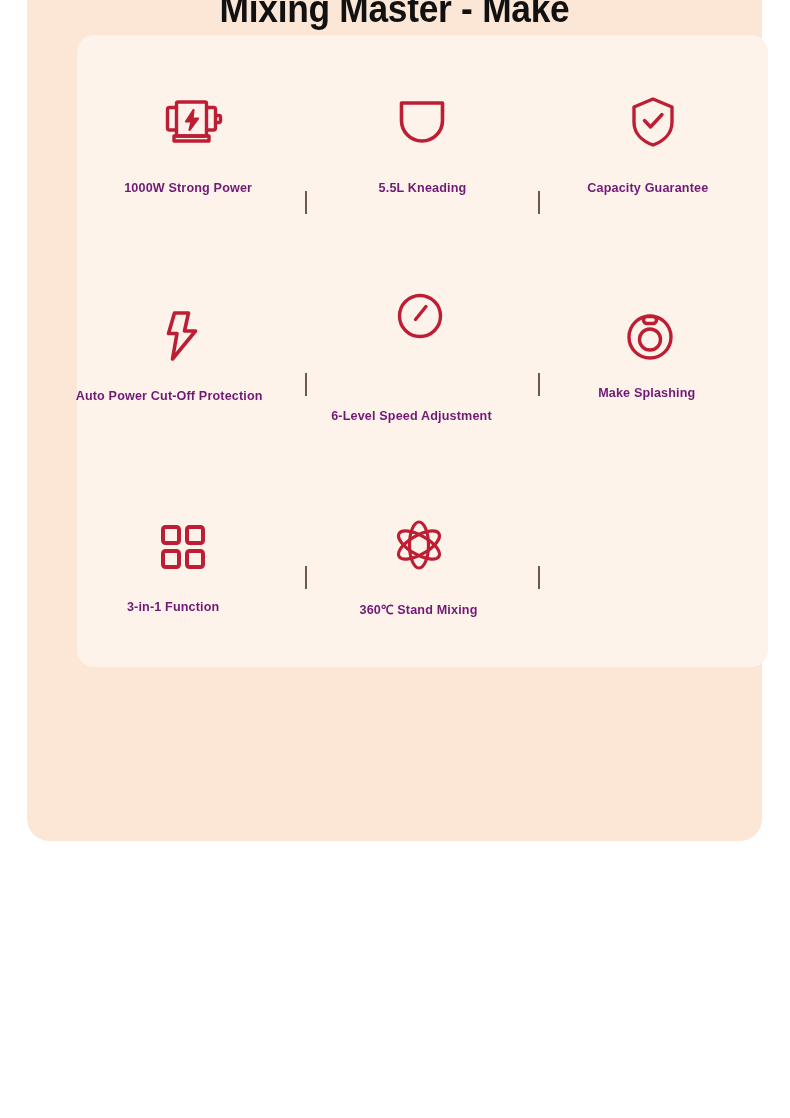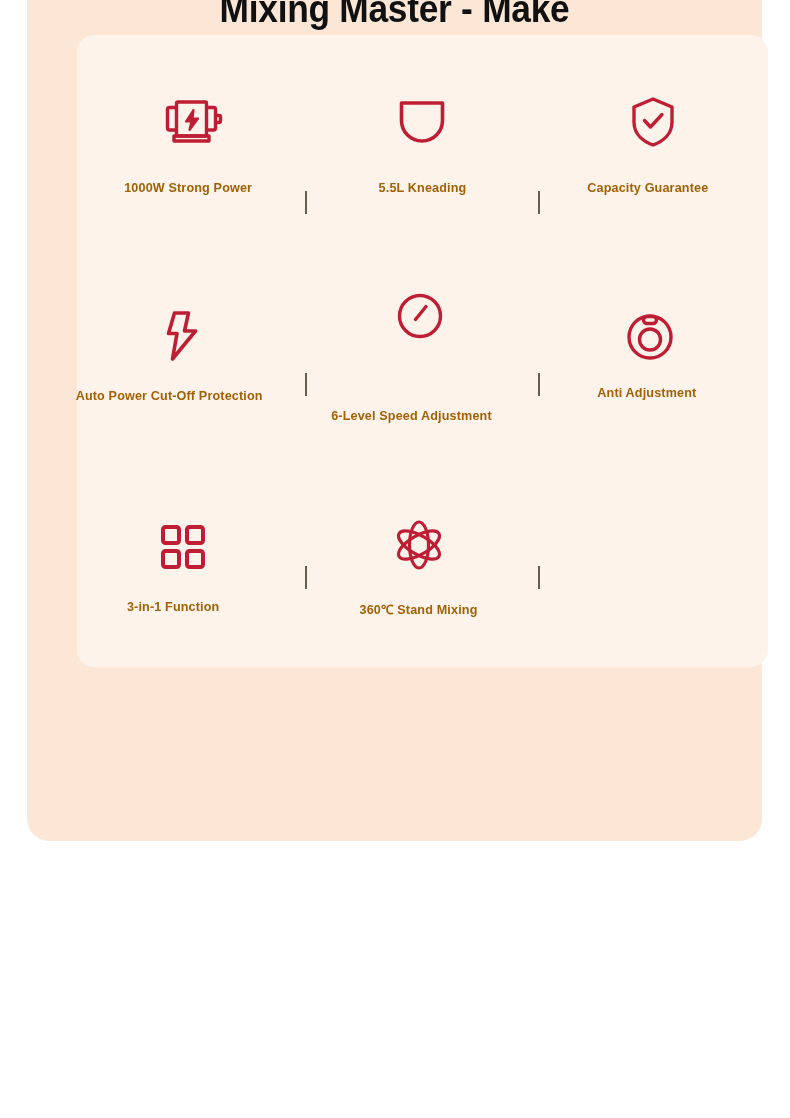--- a/index.html
+++ b/index.html
@@ -61,21 +61,21 @@
     height: 74px;
     display: flex;
     align-items: center;
     justify-content: center;
     margin-bottom: 16px;
   }
   .spec-icon svg { display: block; }
   .spec-label {
     font-size: 12.6px;
     font-weight: bold;
-    color: #a16207;
+    color: #701a75;
     white-space: nowrap;
     letter-spacing: 0.15px;
   }
   
   .cell-1 .spec-label { transform: translateX(-4px); }
   .cell-2 .spec-label { transform: translateX(0px); }
   .cell-3 .spec-label { transform: translateX(-5px); }
   .cell-4 .spec-label { transform: translateX(-23px); }
   .cell-5 .spec-label { transform: translateX(-11px); margin-top: 40px; }
   .cell-6 { position: relative; }
@@ -195,21 +195,21 @@
         </div>
 
         <div class="spec-cell cell-6">
           <span class="spec-icon">
             <svg width="50" height="50" viewBox="0 0 50 50" fill="none" stroke="#be1e33" stroke-width="3.4" stroke-linecap="round" stroke-linejoin="round">
               <circle cx="25" cy="26" r="21"></circle>
               <circle cx="25" cy="28.5" r="10.5"></circle>
               <rect x="18.5" y="5.5" width="13" height="7" rx="3.5"></rect>
             </svg>
           </span>
-          <span class="spec-label">Anti Adjustment</span>
+          <span class="spec-label">Make Splashing</span>
         </div>
 
         <div class="spec-cell cell-7">
           <span class="spec-icon">
             <svg width="46" height="46" viewBox="0 0 46 46" fill="none" stroke="#be1e33" stroke-width="4" stroke-linecap="round" stroke-linejoin="round">
               <rect x="3" y="3" width="16" height="16" rx="2.5"></rect>
               <rect x="27" y="3" width="16" height="16" rx="2.5"></rect>
               <rect x="3" y="27" width="16" height="16" rx="2.5"></rect>
               <rect x="27" y="27" width="16" height="16" rx="2.5"></rect>
             </svg>

